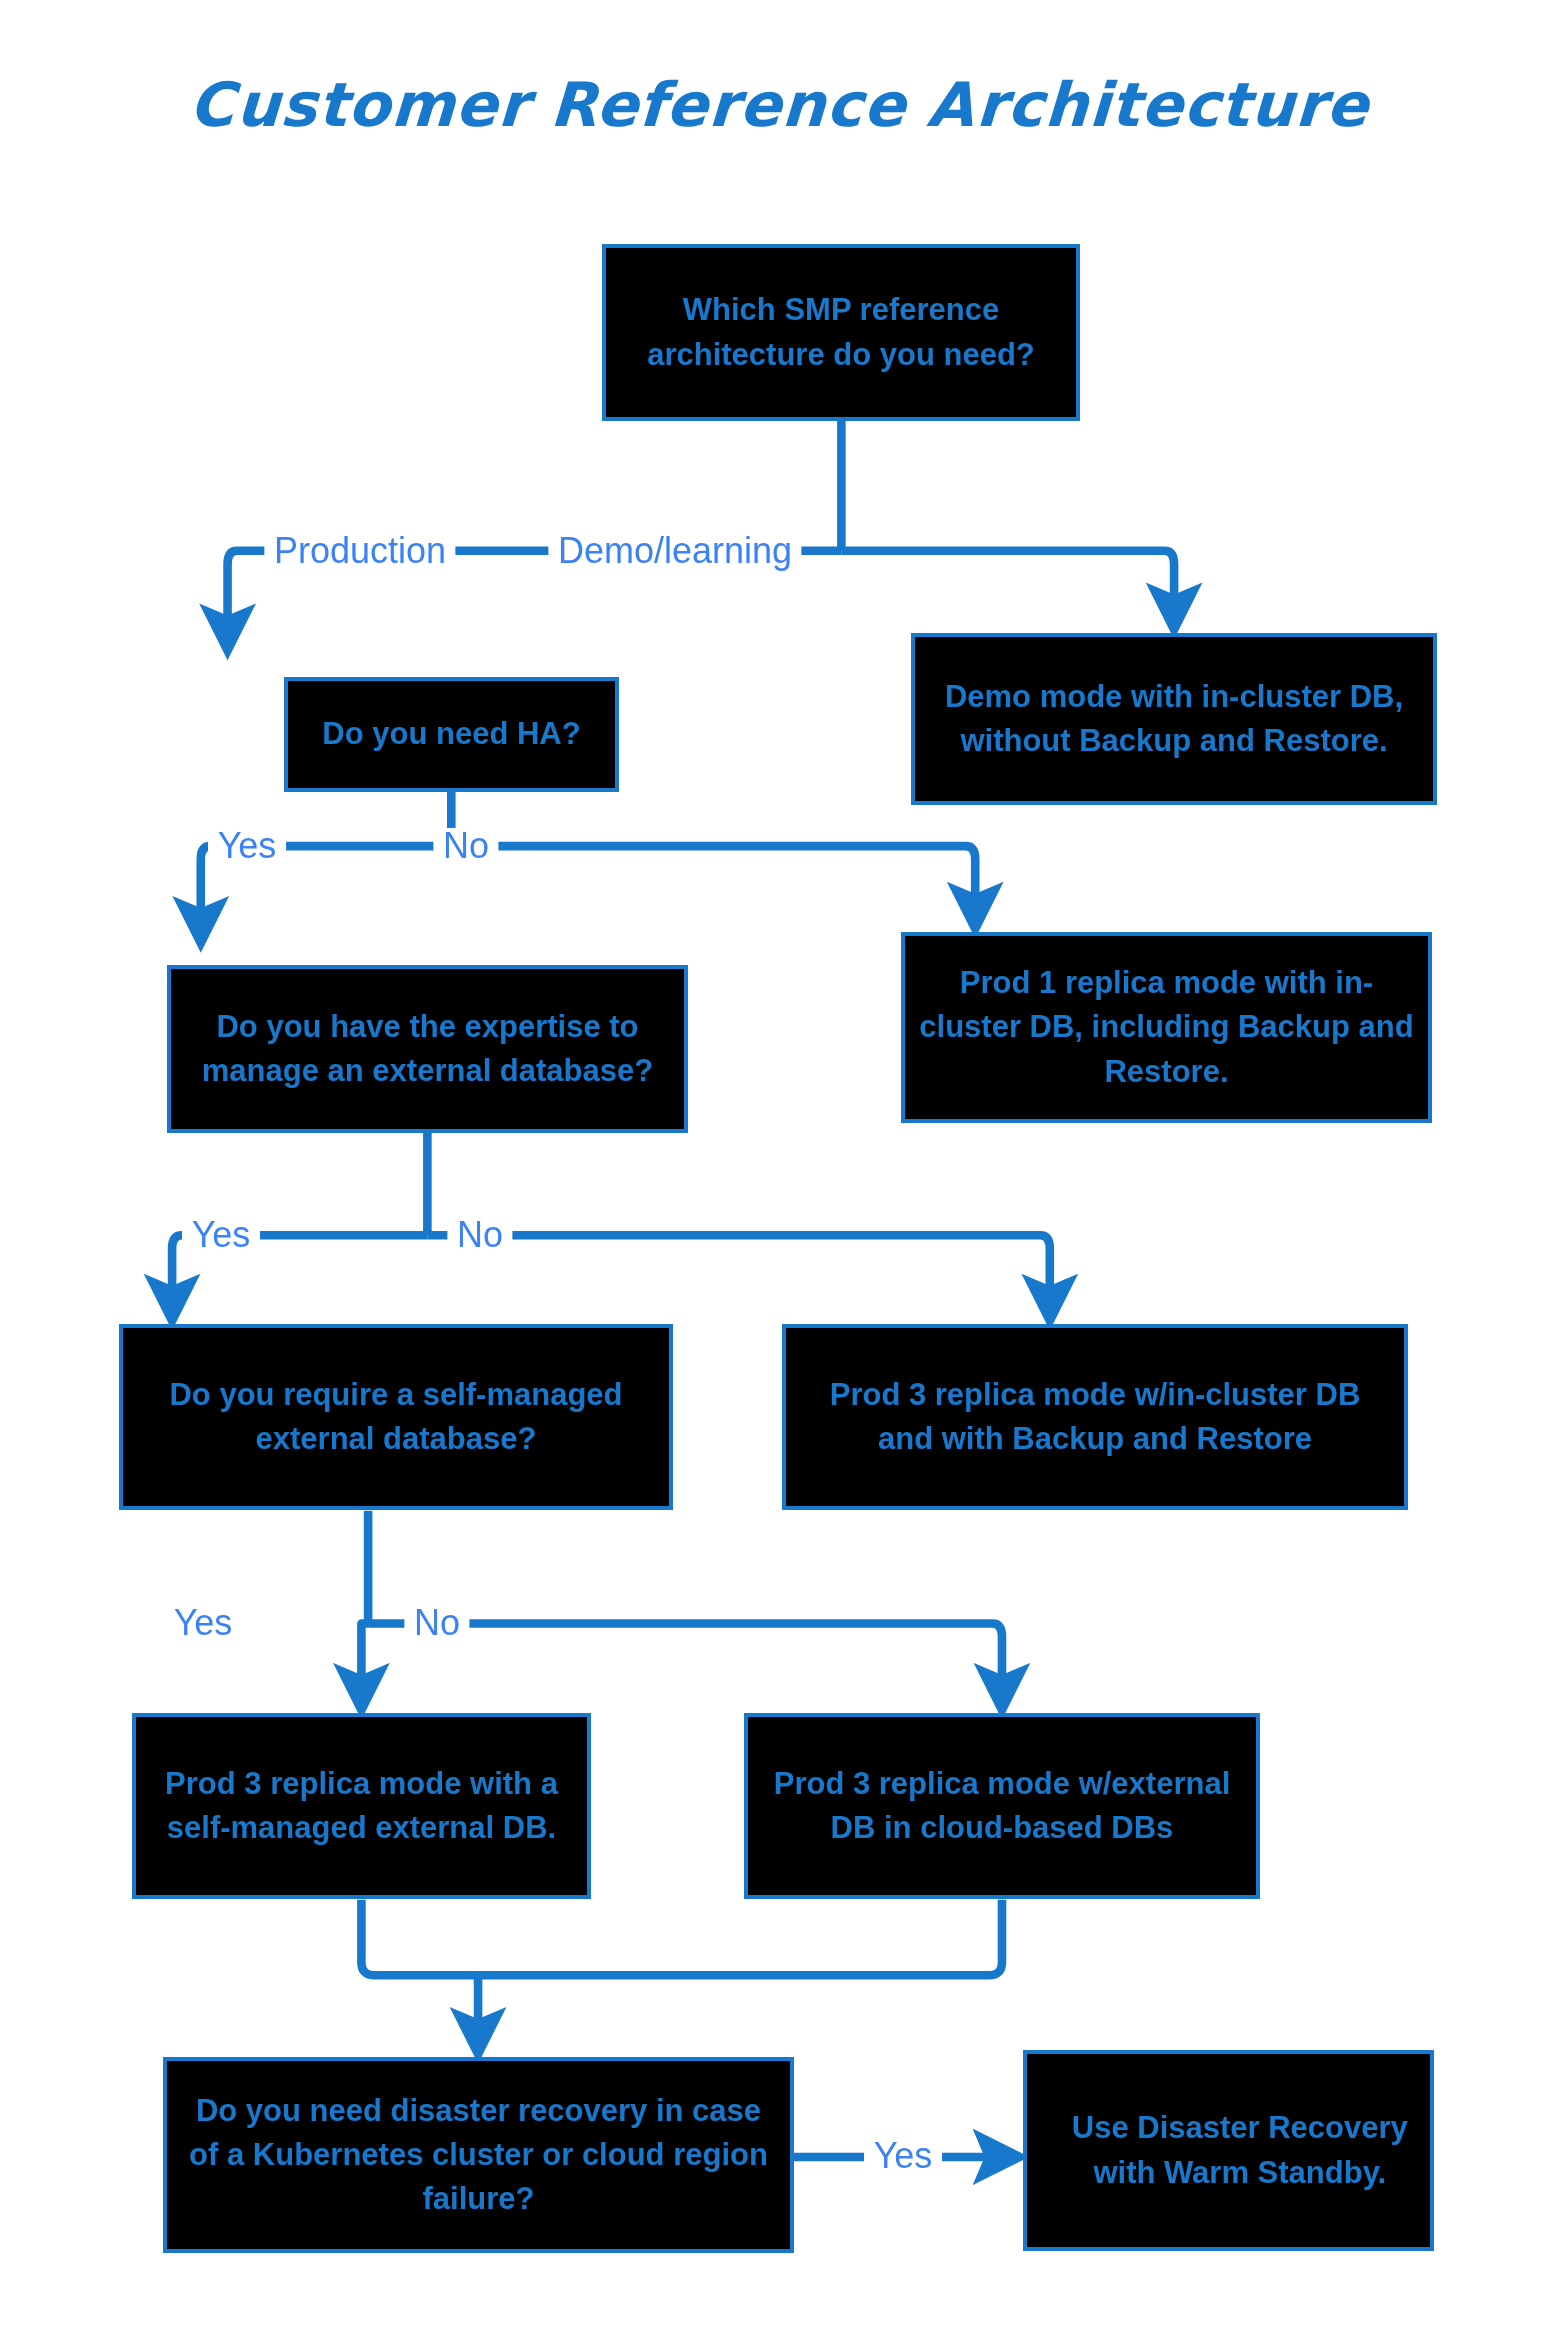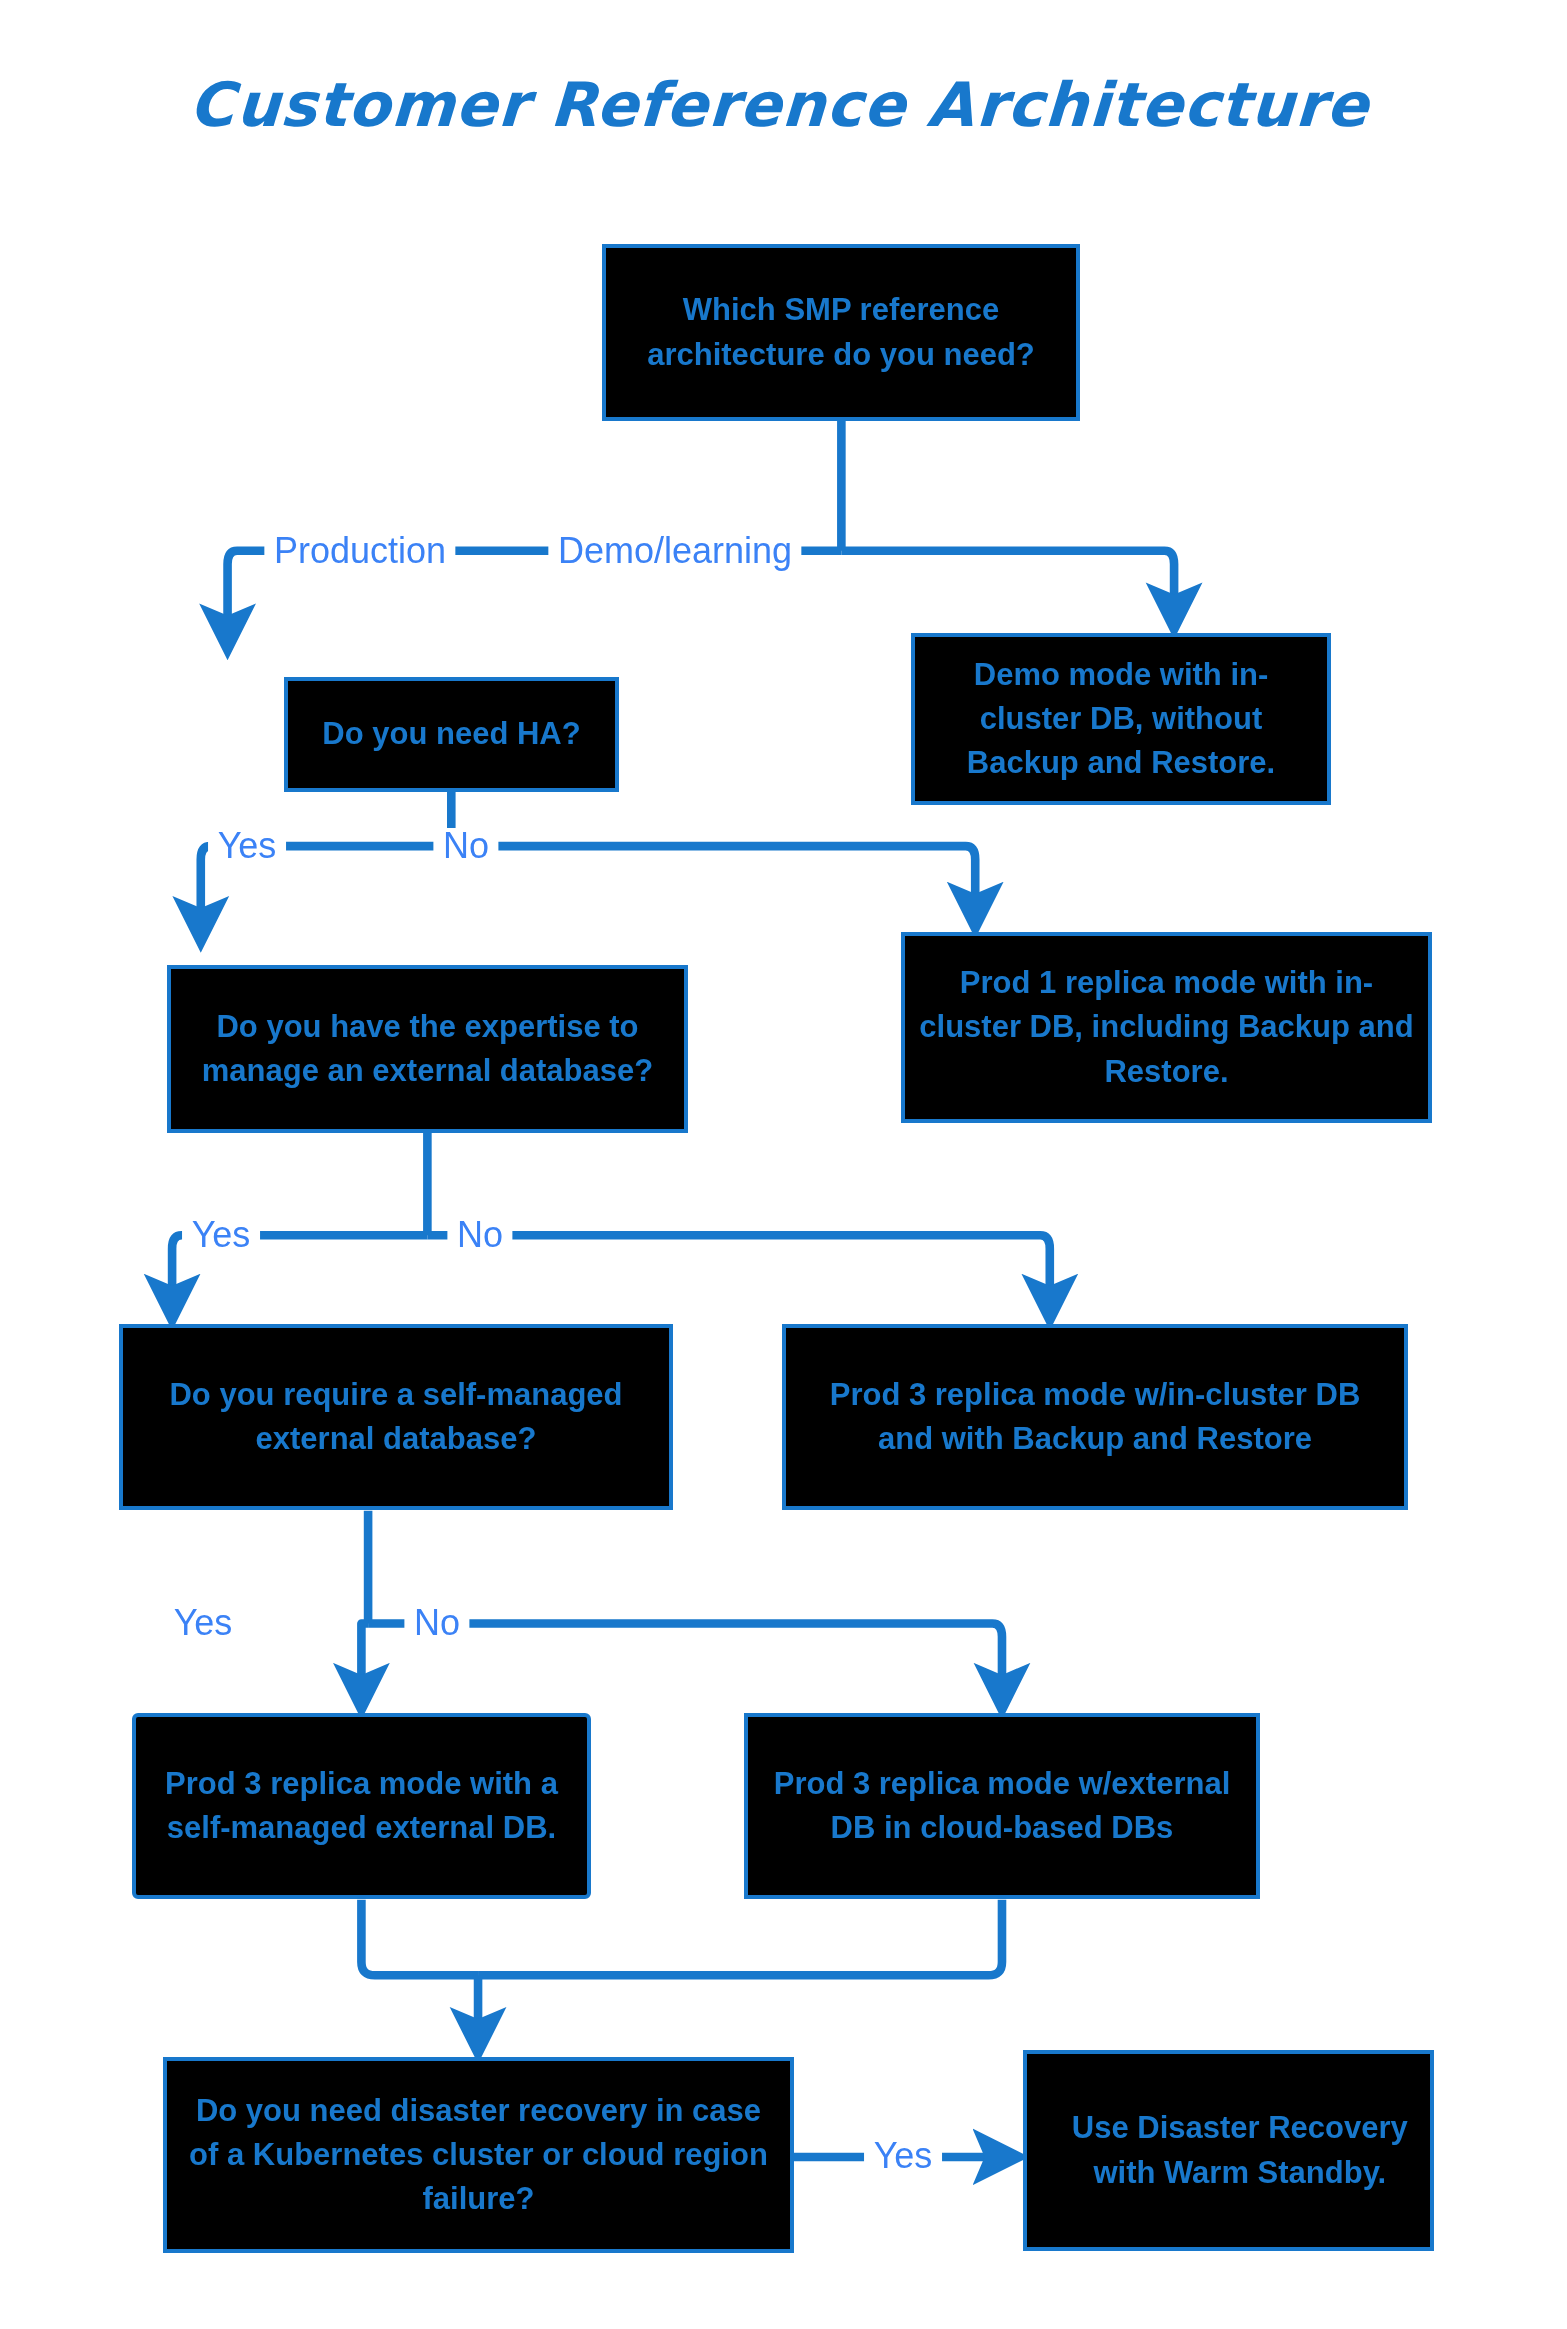--- a/index.html
+++ b/index.html
@@ -106,41 +106,41 @@
 <div class="flow-title">Customer Reference Architecture</div>
 
 <div class="node" style="left:602px; top:244px; width:478px; height:177px;">
   <span class="node-text">Which SMP reference architecture do you need?</span>
 </div>
 
 <div class="node" style="left:284px; top:653px; width:335px; height:115px;margin-top:24px;">
   <span class="node-text">Do you need HA?</span>
 </div>
 
-<div class="node" style="left:911px; top:633px; width:420px; height:172px;">
+<div class="node" style="left:911px; top:633px; width:526px; height:172px;">
   <span class="node-text">Demo mode with in-cluster DB, without Backup and Restore.</span>
 </div>
 
 <div class="node" style="left:167px; top:946px; width:521px; height:168px;margin-top:19px;">
   <span class="node-text">Do you have the expertise to manage an external database?</span>
 </div>
 
 <div class="node" style="left:901px; top:932px; width:531px; height:191px;">
   <span class="node-text">Prod 1 replica mode with in-cluster DB, including Backup and Restore.</span>
 </div>
 
 <div class="node" style="left:91px; top:1324px; width:554px; height:186px;margin-left:28px;">
   <span class="node-text">Do you require a self-managed external database?</span>
 </div>
 
 <div class="node" style="left:782px; top:1324px; width:626px; height:186px;">
   <span class="node-text">Prod 3 replica mode w/in-cluster DB and with Backup and Restore</span>
 </div>
 
-<div class="node" style="left:132px; top:1713px; width:459px; height:186px;border-radius:6px;">
+<div class="node" style="left:132px; top:1713px; width:459px; height:186px;">
   <span class="node-text">Prod 3 replica mode with a self-managed external DB.</span>
 </div>
 
 <div class="node" style="left:744px; top:1713px; width:516px; height:186px;">
   <span class="node-text">Prod 3 replica mode w/external DB in cloud-based DBs</span>
 </div>
 
 <div class="node" style="left:163px; top:2057px; width:631px; height:196px;">
   <span class="node-text">Do you need disaster recovery in case of a Kubernetes cluster or cloud region failure?</span>
 </div>

